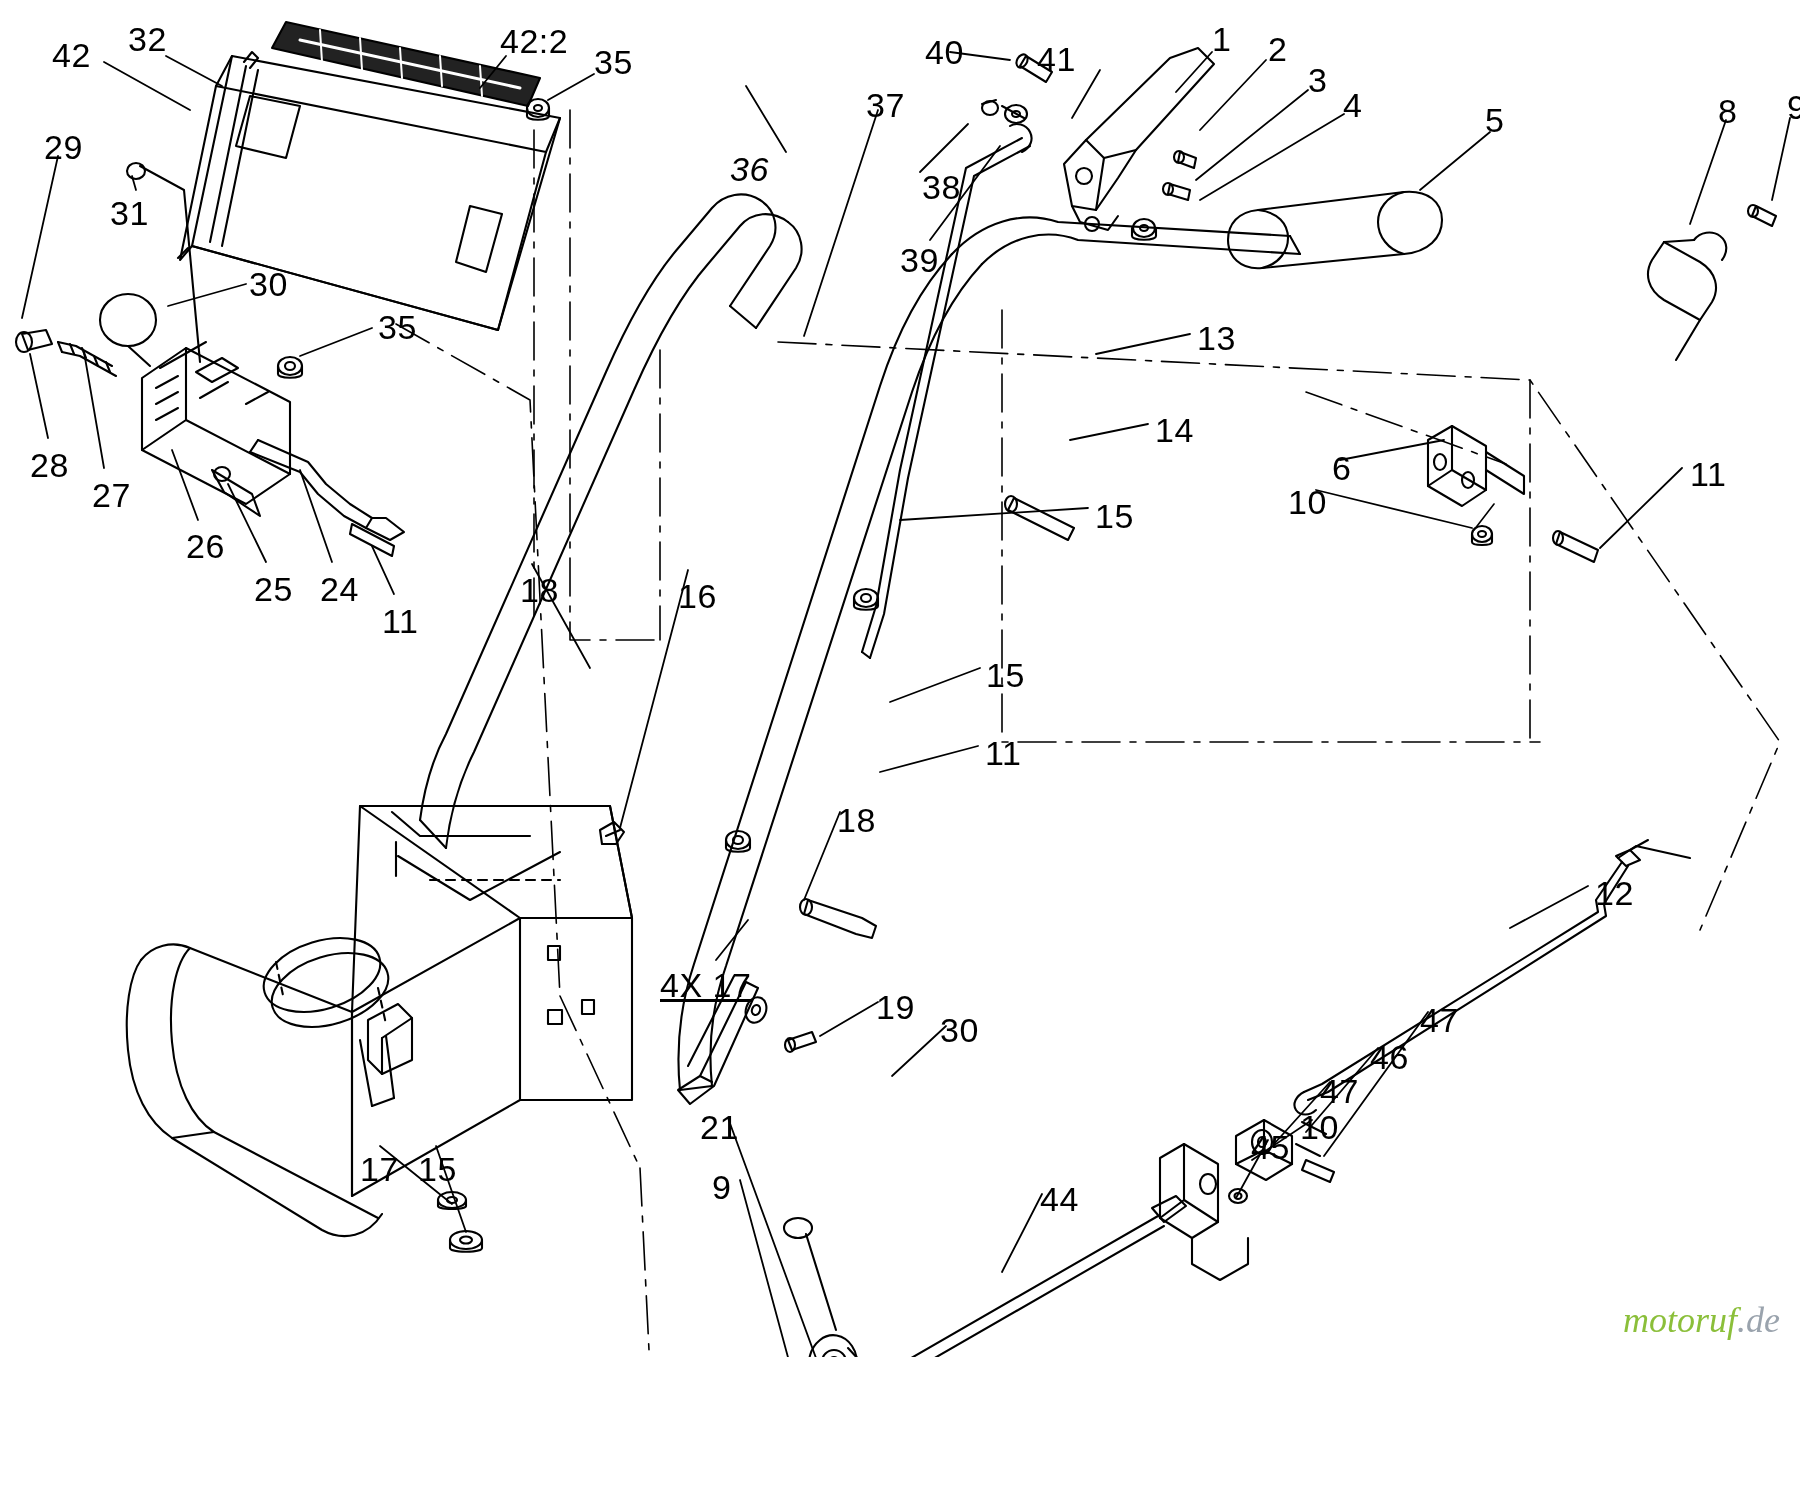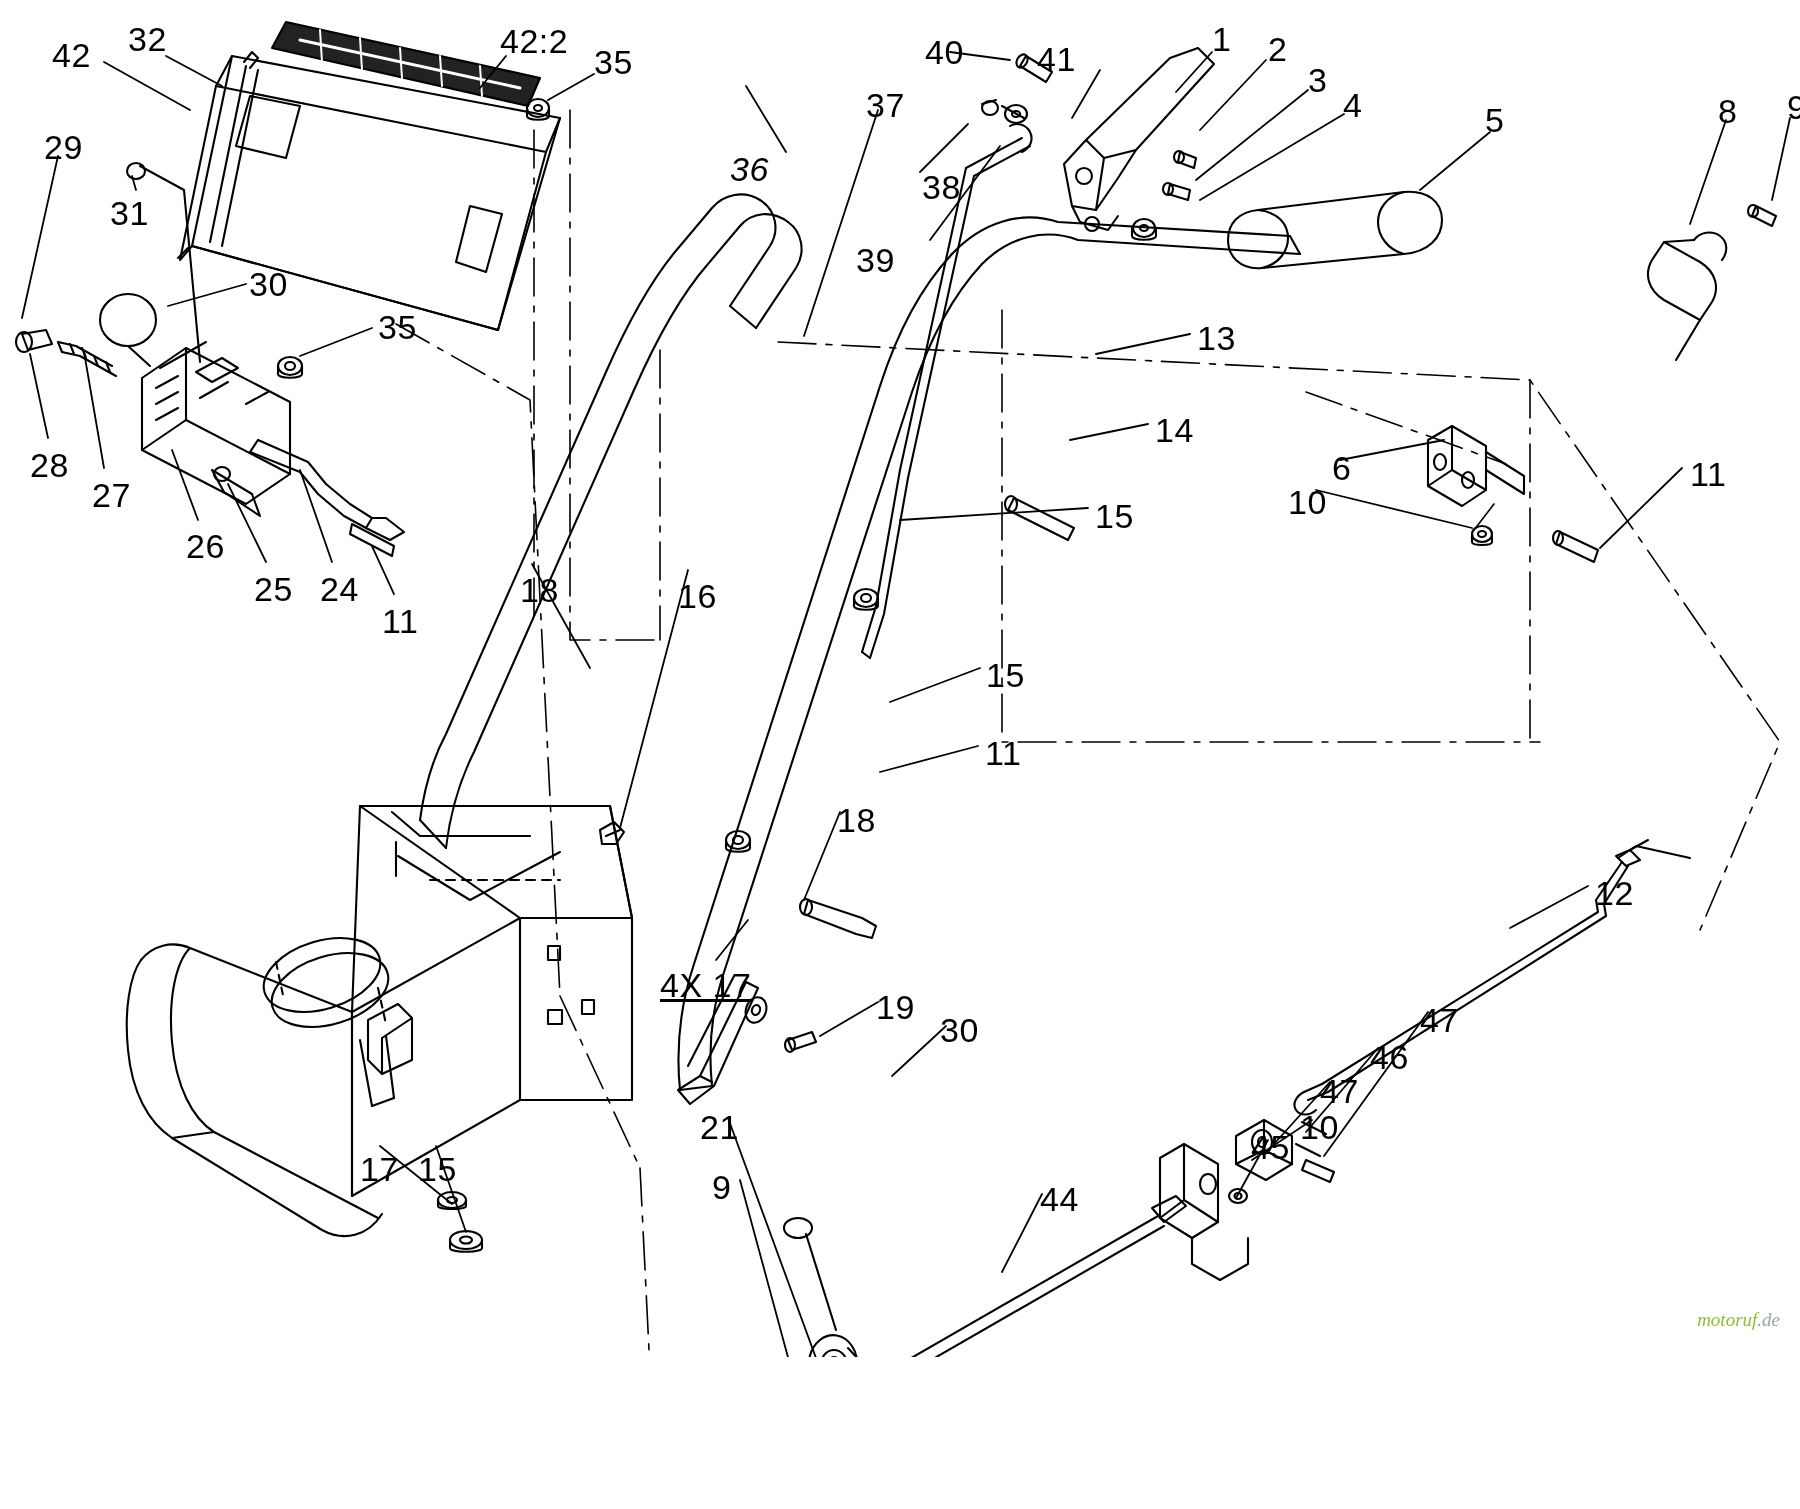--- a/index.html
+++ b/index.html
@@ -29,23 +29,23 @@
     font-family: "Liberation Sans", sans-serif;
     font-size: 34px;
     color: #000000;
     white-space: nowrap;
     line-height: 1;
     letter-spacing: 0.5px;
   }
   .watermark {
     position: absolute;
     right: 20px;
-    bottom: 26px;
+    bottom: 16px;
     font-family: "Liberation Serif", serif;
-    font-size: 19px;
+    font-size: 36px;
     font-style: italic;
     color: #b9b9b9;
     white-space: nowrap;
   }
   .watermark .wm-accent {
     color: #8bbf3a;
   }
   .watermark .wm-de {
     color: #9aa3ad;
   }
@@ -400,21 +400,21 @@
   <div class="callout" style="left:1212px; top:22px;">1</div>
   <div class="callout" style="left:1268px; top:32px;">2</div>
   <div class="callout" style="left:1308px; top:63px;">3</div>
   <div class="callout" style="left:1343px; top:88px;">4</div>
   <div class="callout" style="left:1485px; top:103px;">5</div>
   <div class="callout" style="left:1718px; top:94px;">8</div>
   <div class="callout" style="left:1787px; top:90px;">9</div>
   <div class="callout" style="left:730px; top:152px;font-style:italic;">36</div>
   <div class="callout" style="left:866px; top:88px;">37</div>
   <div class="callout" style="left:890px; top:170px;margin-left:32px;">38</div>
-  <div class="callout" style="left:856px; top:243px;">39</div>
+  <div class="callout" style="left:900px; top:243px;">39</div>
   <div class="callout" style="left:44px; top:130px;">29</div>
   <div class="callout" style="left:110px; top:196px;">31</div>
   <div class="callout" style="left:249px; top:267px;">30</div>
   <div class="callout" style="left:378px; top:310px;">35</div>
   <div class="callout" style="left:30px; top:448px;">28</div>
   <div class="callout" style="left:92px; top:478px;">27</div>
   <div class="callout" style="left:186px; top:529px;">26</div>
   <div class="callout" style="left:254px; top:572px;">25</div>
   <div class="callout" style="left:320px; top:572px;">24</div>
   <div class="callout" style="left:382px; top:604px;">11</div>

